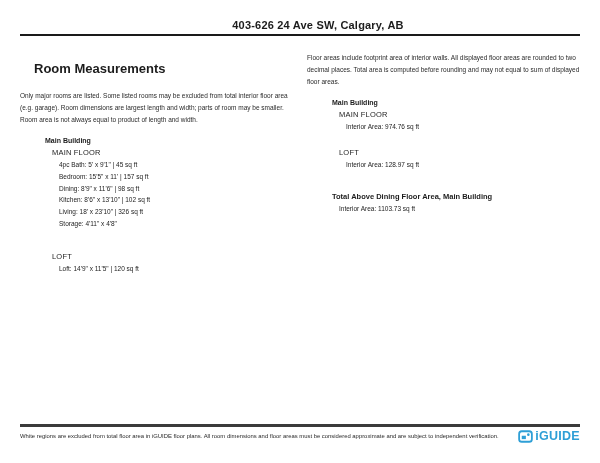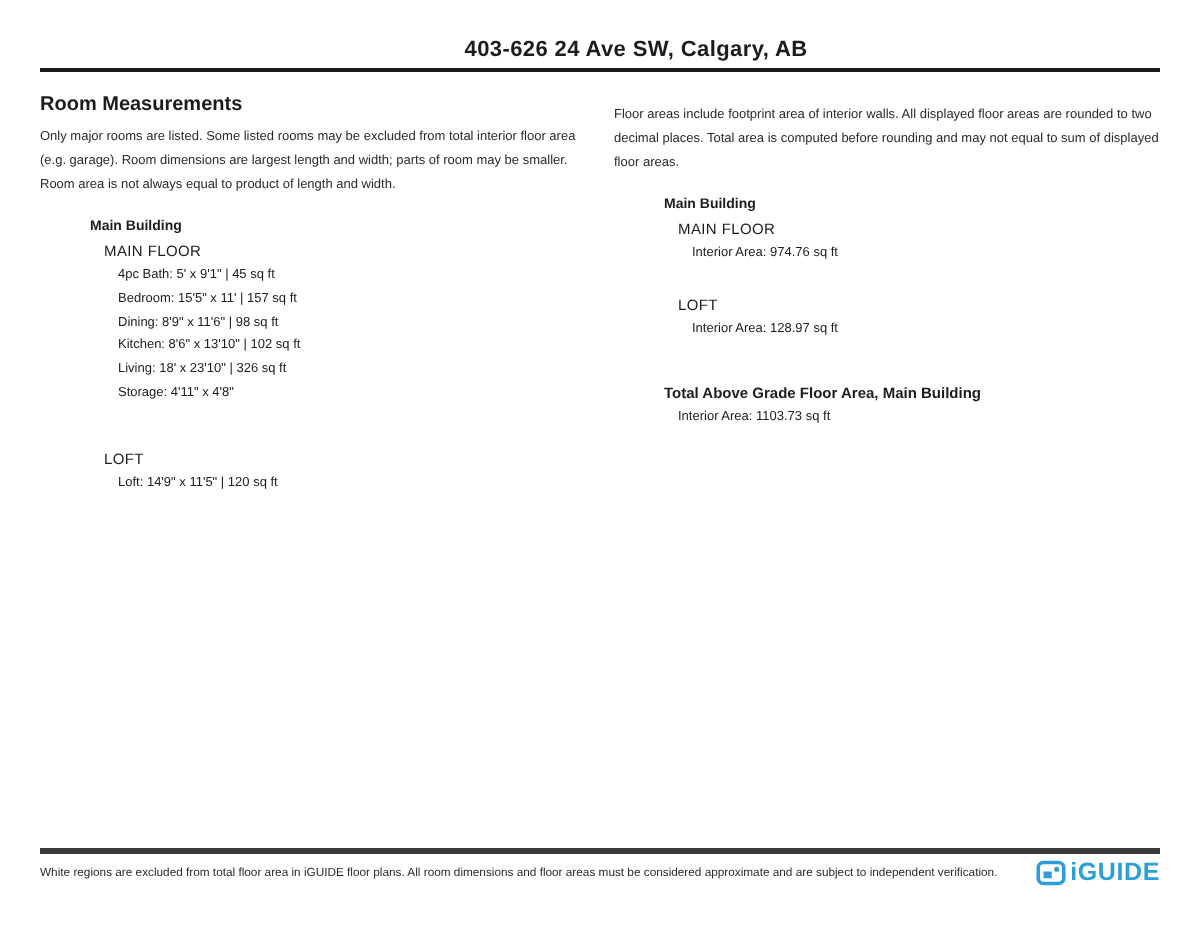--- a/index.html
+++ b/index.html
@@ -37,22 +37,22 @@
   
   .columns {
     display: flex;
     padding: 0 20px;
     margin-top: 11px;
   }
   .col { box-sizing: border-box; }
   .col-left  { width: 287px; padding-right: 18px; }
   .col-right { flex: 1; }
   .section-heading {
-    margin: 0;
-    font-size: 10px;
+    margin: 14px;
+    font-size: 13px;
     font-weight: bold;
   }
   .section-desc {
     margin: 5px 0 0 0;
     font-size: 6.5px;
     line-height: 12px;
     color: #2a2a2a;
   }
   .building-block { margin: 9px 0 0 25px; }
   .building-name {
@@ -89,21 +89,21 @@
     height: 3px;
     background: #3b3b3b;
   }
   .footer-row {
     position: absolute;
     left: 20px;
     right: 20px;
     top: 429px;
     display: flex;
     justify-content: space-between;
-    align-items: center;
+    align-items: flex-start;
   }
   .disclaimer {
     font-size: 5.9px;
     line-height: 9px;
     padding-top: 3px;
     color: #2a2a2a;
   }
   .logo {
     display: flex;
     align-items: center;
@@ -162,21 +162,21 @@
           <div class="area-row">Interior Area: 974.76 sq ft</div>
         </div>
 
         <div class="floor-block gap-sm">
           <div class="floor-name">LOFT</div>
           <div class="area-row">Interior Area: 128.97 sq ft</div>
         </div>
       </div>
 
       <div class="total-block">
-        <div class="total-heading">Total Above Grade Floor Area, Main Building</div>
+        <div class="total-heading">Total Above Dining Floor Area, Main Building</div>
         <div class="area-row">Interior Area: 1103.73 sq ft</div>
       </div>
     </div>
 
   </div>
 
   <div class="footer-rule"></div>
   <div class="footer-row">
     <div class="disclaimer">White regions are excluded from total floor area in iGUIDE floor plans. All room dimensions and floor areas must be considered approximate and are subject to independent verification.</div>
     <div class="logo">

